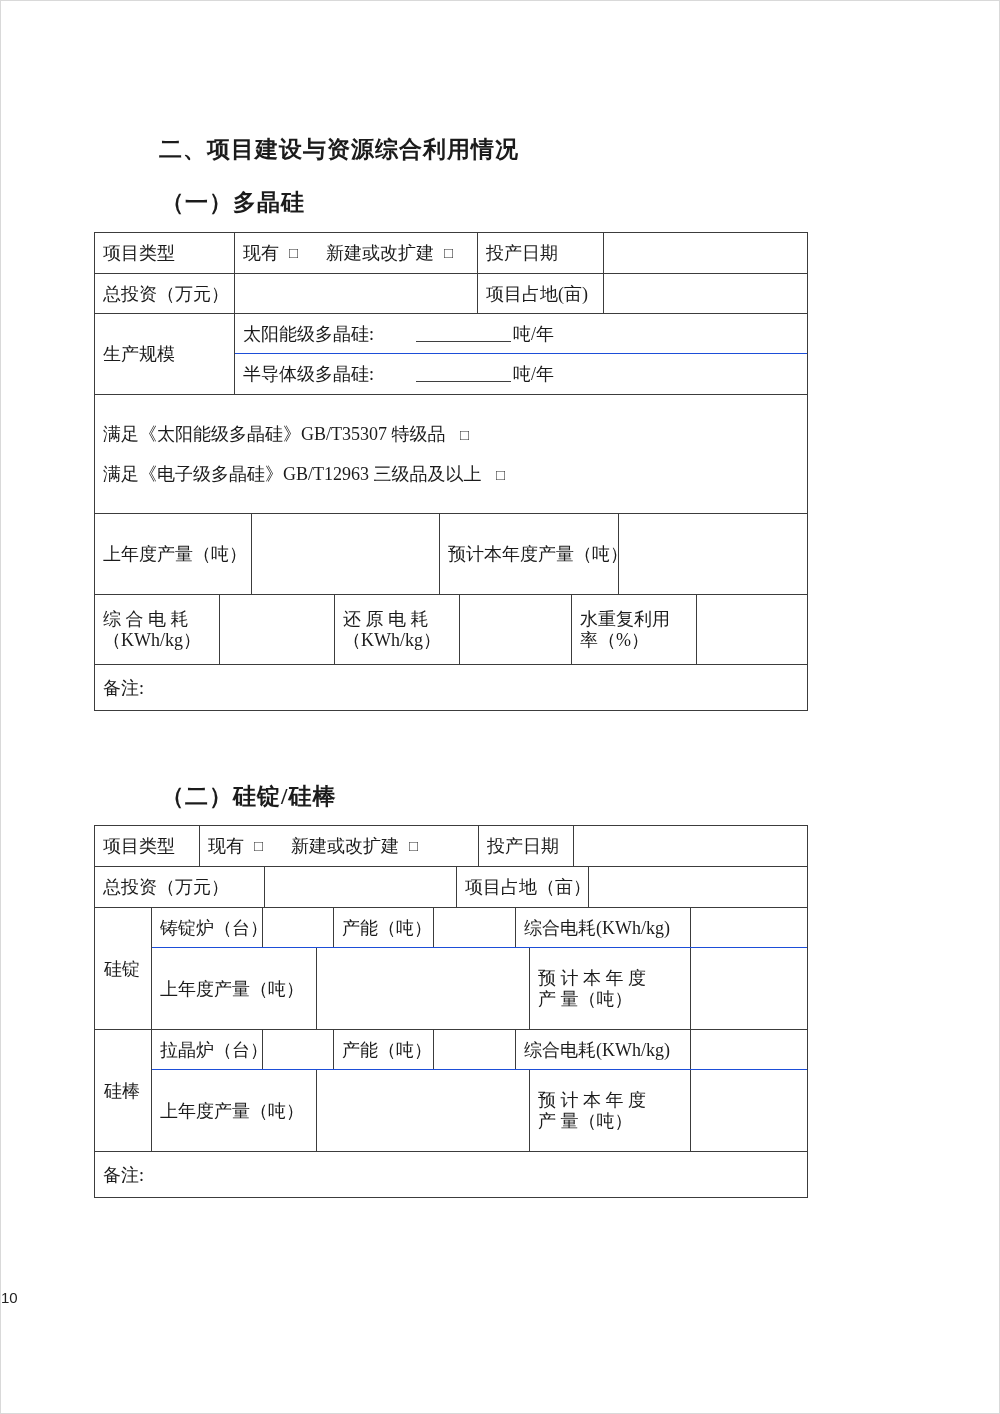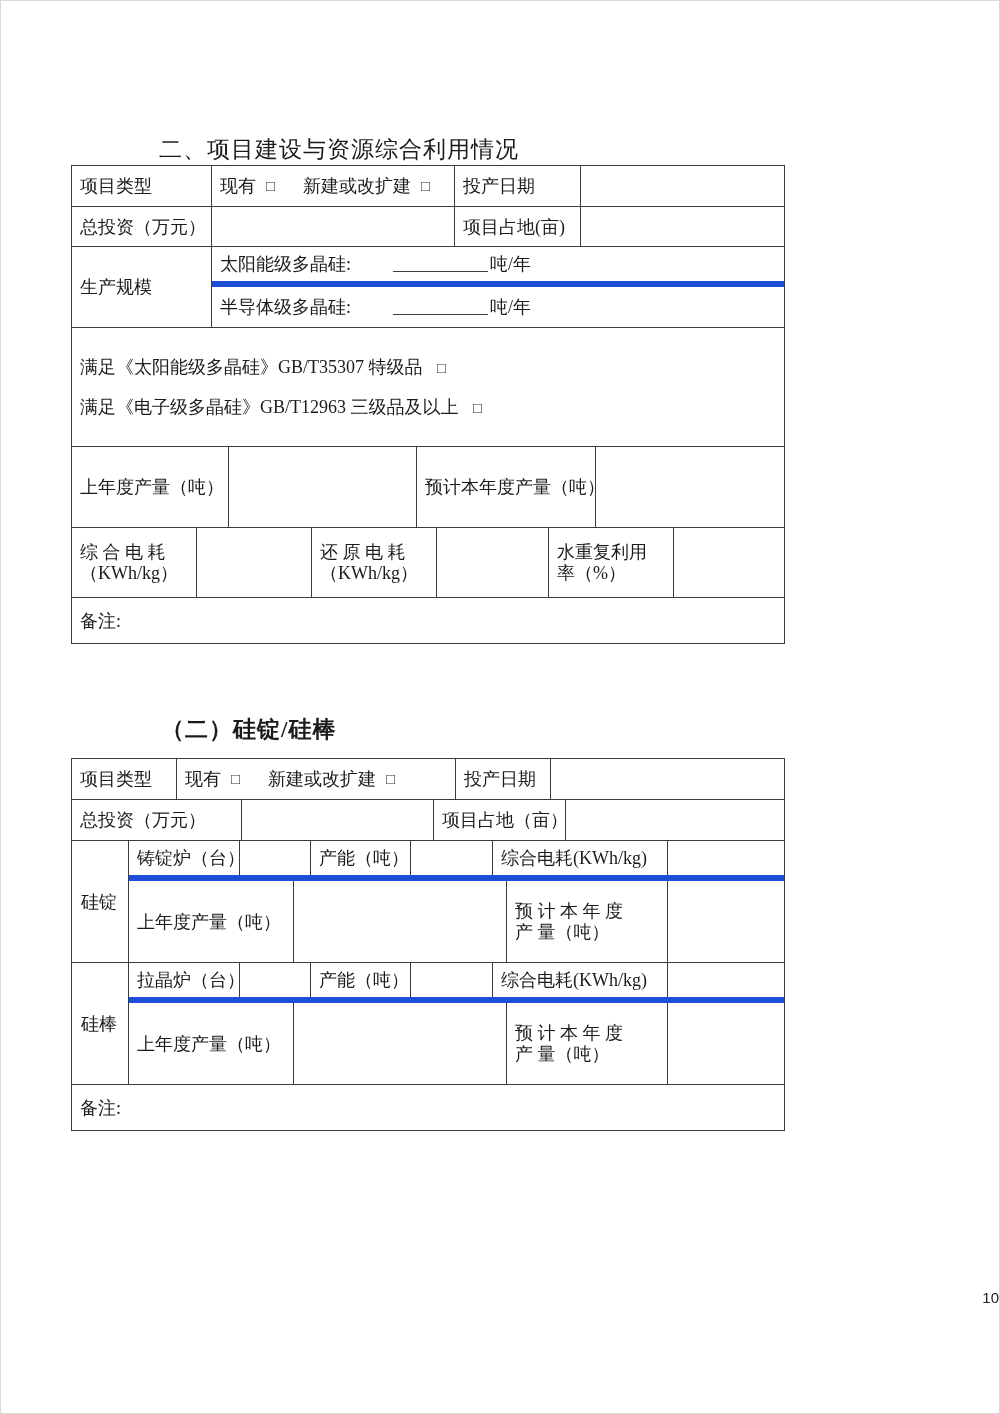--- a/index.html
+++ b/index.html
@@ -9,66 +9,67 @@
     width:1000px; height:1414px;
     background:#ffffff;
     border:1px solid #d9d9d9;
     font-family:"Liberation Serif", serif;
     color:#1b1b1b;
     overflow:hidden;
   }
   .h1 {
     margin-left:158px; padding-top:133px;
     font-family:"Liberation Sans", sans-serif;
-    font-size:23px; font-weight:normal; letter-spacing:1px;
+    font-size:23px; font-weight:bold; letter-spacing:1px;
   }
   .h2 { margin-left:160px; font-size:23px; font-weight:bold; letter-spacing:1px; }
   .h2.s1 { margin-top:22px; margin-bottom:14px; }
   .h2.s2 { margin-top:70px; margin-bottom:13px; }
 
   .tbl {
-    margin-left:70px; width:714px;
+    margin-left:93px; width:714px;
     border:1px solid #3c3c3c;
     font-size:18px;
   }
   .tr { display:flex; border-bottom:1px solid #3c3c3c; }
   .tr:last-child { border-bottom:none; }
   .td {
     border-right:1px solid #3c3c3c;
     display:flex; align-items:center;
     padding:2px 4px 2px 8px;
     white-space:nowrap; overflow:visible;
   }
   .td:last-child { border-right:none; }
   .grow { flex:1 1 auto; }
   .stack { flex:1 1 auto; display:flex; flex-direction:column; }
-  .sub { display:flex; border-bottom:6px solid #1d4ed8; flex:0 0 auto; }
+  .sub { display:flex; border-bottom:1px solid #1d4ed8; flex:0 0 auto; }
   .sub:last-child { border-bottom:none; }
   .pre { white-space:pre-line; line-height:21px; }
   .cbx { font-size:15px; color:#2e2e2e; margin-left:10px; line-height:1; }
   .gap28 { margin-left:28px; }
   .blank {
     display:inline-block; width:95px; height:16px;
     border-bottom:1px solid #3f3f3f; margin-left:42px; margin-right:2px;
   }
   .qcell { flex-direction:column; align-items:flex-start; justify-content:center; }
   .qline { line-height:40px; }
   .pagenum {
     position:absolute; left:0; right:0; top:1288px;
-    text-align:right; font-size:15px;
+    text-align:left; font-size:15px;
     font-family:"Liberation Sans", sans-serif; color:#222;
   }
 </style>
 </head>
 <body>
 
 <div class="page">
 
   <div class="h1">二、项目建设与资源综合利用情况</div>
 
+  <div class="h2 s1">（一）多晶硅</div>
 
   <div class="tbl">
 
     <div class="tr" style="height:41px">
       <div class="td" style="width:140px">项目类型</div>
       <div class="td" style="width:243px">
         <span>现有</span>
         <span class="cbx">□</span>
         <span class="gap28">新建或改扩建</span>
         <span class="cbx">□</span>

